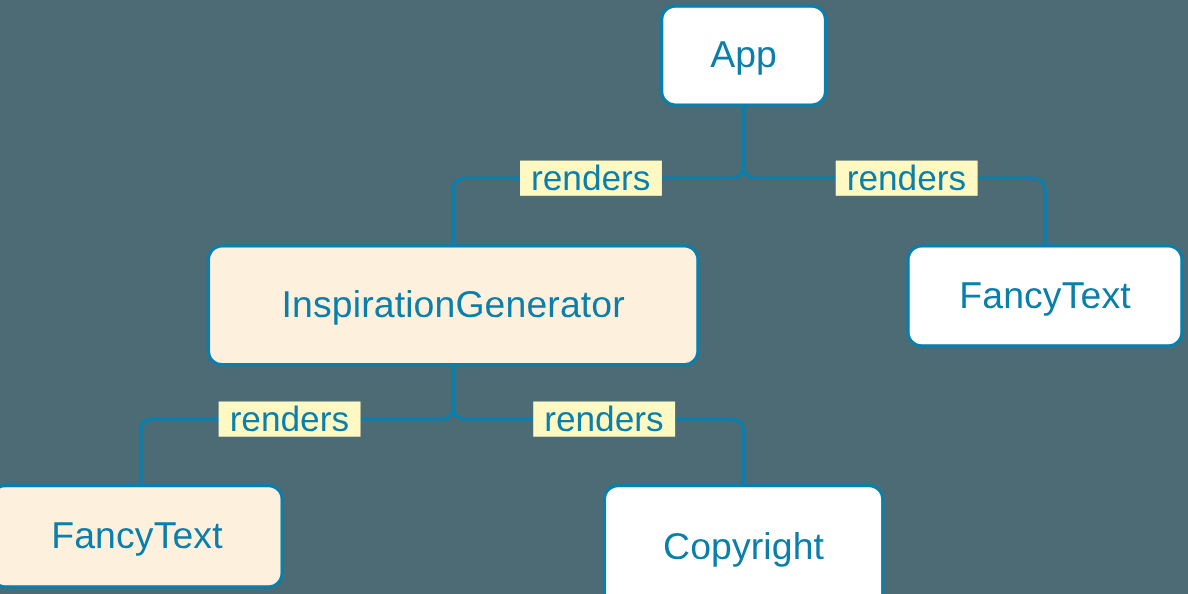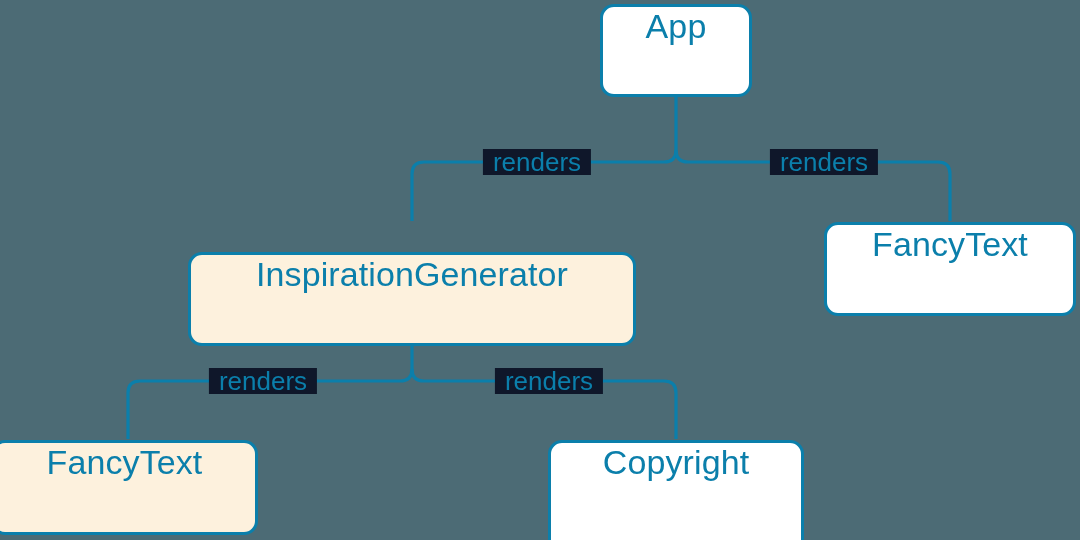--- a/index.html
+++ b/index.html
@@ -25,49 +25,49 @@
     top: 0;
     width: 1080px;
     height: 540px;
   }
   .node {
     position: absolute;
     box-sizing: border-box;
     border: 3px solid #0b7fab;
     border-radius: 14px;
     display: flex;
-    align-items: flex-start;
+    align-items: center;
     justify-content: center;
     color: #0b7fab;
     font-family: "Liberation Sans", sans-serif;
     font-size: 34px;
     font-weight: 400;
     letter-spacing: 0.1px;
     white-space: nowrap;
     z-index: 3;
   }
   .node.fill-white { background: #ffffff; }
   .node.fill-cream { background: #fdf1dd; }
 
   .node-app            { left: 600px; top: 4px;   width: 152px; height: 93px; }
-  .node-inspiration    { left: 188px; top: 222px; width: 448px; height: 94px; margin-top: 30px; }
+  .node-inspiration    { left: 188px; top: 222px; width: 448px; height: 111px; }
   .node-fancytext-right{ left: 824px; top: 222px; width: 252px; height: 94px; }
   .node-fancytext-left { left: -9px;  top: 440px; width: 267px; height: 95px; }
   .node-copyright      { left: 548px; top: 440px; width: 256px; height: 115px; }
 
   .edge-label {
     position: absolute;
     color: #0b7fab;
     font-family: "Liberation Sans", sans-serif;
-    font-size: 26px;
+    font-size: 32px;
     font-weight: 400;
     white-space: nowrap;
     transform: translate(-50%, -50%);
     z-index: 2;
-    background: #0f172a;
+    background: #fef9c3;
     padding: 0 10px;
     line-height: 1;
   }
   .label-app-left        { left: 537px; top: 162px; }
   .label-app-right       { left: 824px; top: 162px; }
   .label-insp-left       { left: 263px; top: 381px; }
   .label-insp-right      { left: 549px; top: 381px; }
 </style>
 </head>
 <body>

